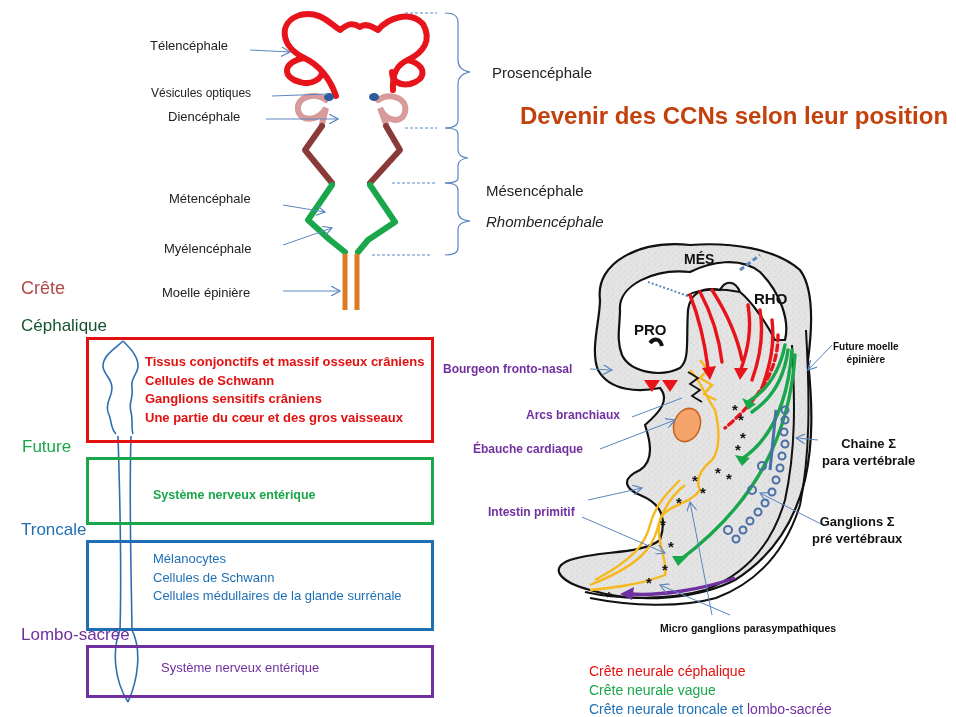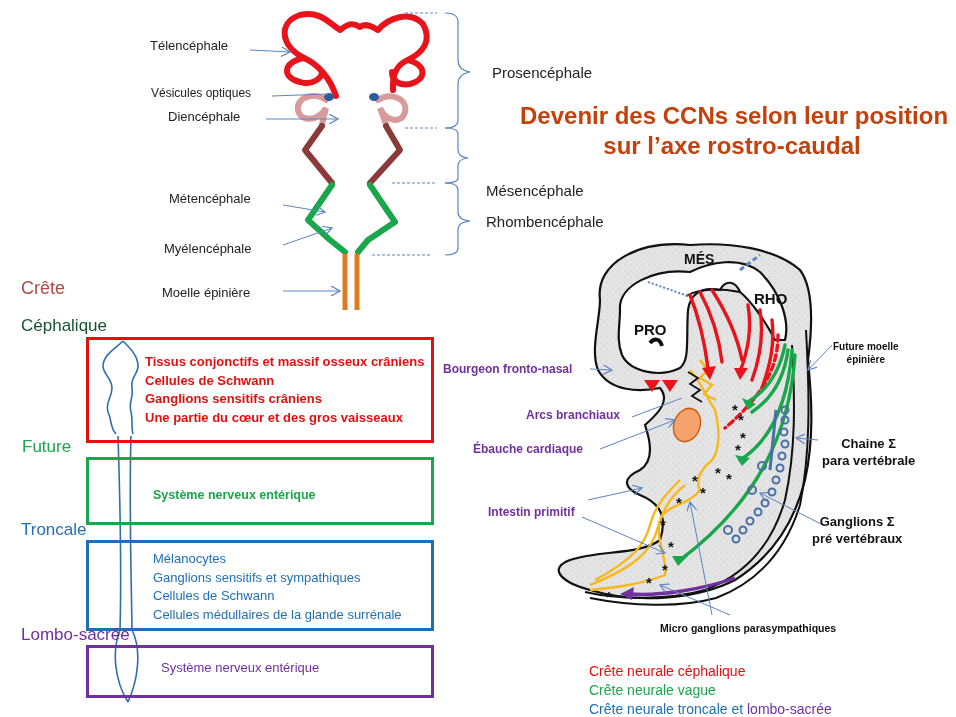--- a/index.html
+++ b/index.html
@@ -187,33 +187,32 @@
       <line x1="818" y1="440" x2="796" y2="438" marker-end="url(#arrowBlue)"></line>
       <line x1="823" y1="525" x2="760" y2="493" marker-end="url(#arrowBlue)"></line>
       <line x1="712" y1="615" x2="690" y2="502" marker-end="url(#arrowBlue)"></line>
       <line x1="730" y1="615" x2="660" y2="585" marker-end="url(#arrowBlue)"></line>
     </g>
   </g>
 </svg>
 
 <div class="abs title" style="left:520px; top:101px; width:424px;">
   <div>Devenir des CCNs  selon leur position</div>
-  <div>sur l’axe rostro-caudal</div>
 </div>
 
 <div class="abs lbl" style="left:150px; top:38px;">Télencéphale</div>
 <div class="abs lbl-sm" style="left:151px; top:86px;">Vésicules optiques</div>
 <div class="abs lbl" style="left:168px; top:109px;">Diencéphale</div>
 <div class="abs lbl" style="left:169px; top:191px;">Métencéphale</div>
 <div class="abs lbl" style="left:164px; top:241px;">Myélencéphale</div>
 <div class="abs lbl" style="left:162px; top:285px;">Moelle épinière</div>
 
 <div class="abs region" style="left:492px; top:64px;">Prosencéphale</div>
 <div class="abs region" style="left:486px; top:150px;margin-top:32px;">Mésencéphale</div>
-<div class="abs region" style="left:486px; top:213px;">Rhombencéphale</div>
+<div class="abs region" style="left:486px; top:213px;font-style:italic;">Rhombencéphale</div>
 
 <div class="abs crest-label" style="left:21px; top:278px; color:#b04a4a;">Crête</div>
 
 <div class="abs crest-label" style="left:21px; top:316px; color:#14532d; font-size:17px;">Céphalique</div>
 <div class="box" style="left:86px; top:337px; width:348px; height:106px; border-color:#e31010;"></div>
 <div class="box-text bold" style="left:145px; top:353px; color:#e31010;">
   <div>Tissus conjonctifs et massif osseux crâniens</div>
   <div>Cellules de Schwann</div>
   <div>Ganglions sensitifs crâniens</div>
   <div>Une partie du cœur et des gros vaisseaux</div>
@@ -222,21 +221,20 @@
 <div class="abs crest-label" style="left:22px; top:437px; color:#1aa64a; font-size:17px;">Future</div>
 <div class="box" style="left:86px; top:457px; width:348px; height:68px; border-color:#1aa64a;"></div>
 <div class="box-text bold" style="left:153px; top:486px; color:#1aa64a; font-size:12.5px;">
   <div>Système nerveux entérique</div>
 </div>
 
 <div class="abs crest-label" style="left:21px; top:520px; color:#1f6fb5; font-size:17px;">Troncale</div>
 <div class="box" style="left:86px; top:540px; width:348px; height:91px; border-color:#1f6fb5;"></div>
 <div class="box-text" style="left:153px; top:550px; color:#1f6fb5;">
   <div>Mélanocytes</div>
-  <div>Ganglions sensitifs et sympathiques</div>
   <div>Cellules de Schwann</div>
   <div>Cellules  médullaires de la glande surrénale</div>
 </div>
 
 <div class="abs crest-label" style="left:21px; top:625px; color:#7030a0; font-size:17px;">Lombo-sacrée</div>
 <div class="box" style="left:86px; top:645px; width:348px; height:53px; border-color:#7030a0;"></div>
 <div class="box-text" style="left:161px; top:659px; color:#7030a0;">
   <div>Système nerveux entérique</div>
 </div>
 

